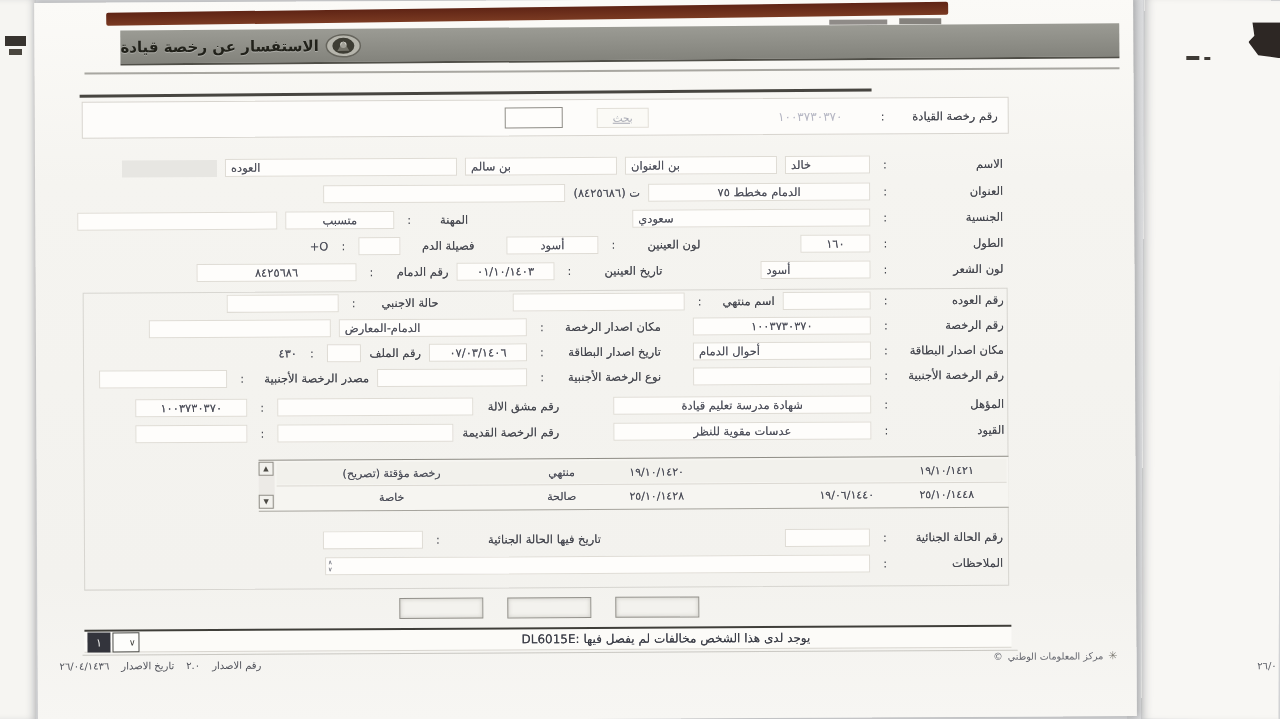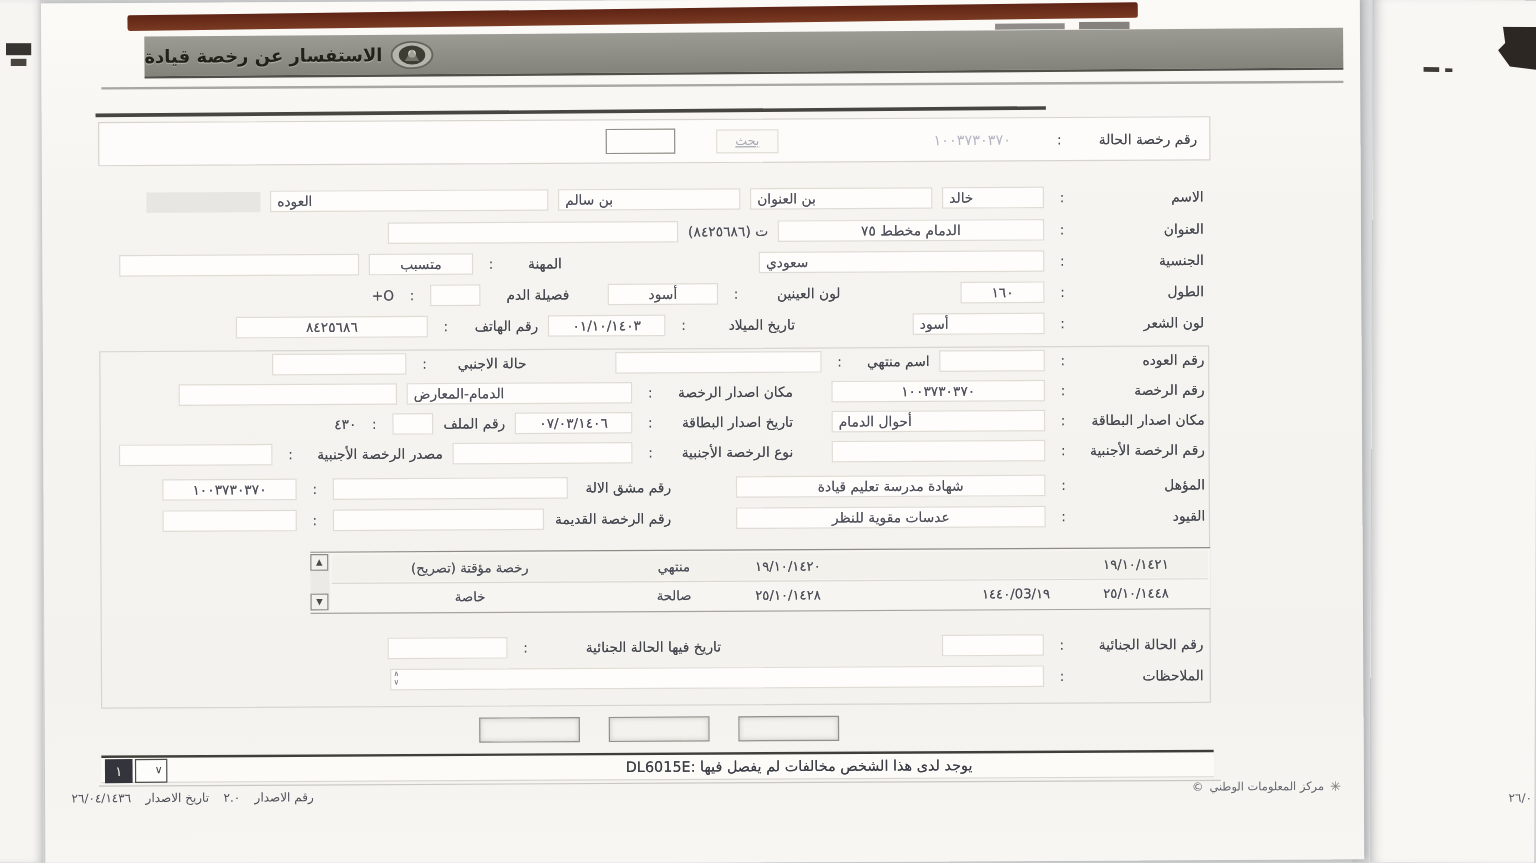--- a/index.html
+++ b/index.html
@@ -137,21 +137,21 @@
           <circle cx="19" cy="13" r="3.2" fill="#d8d7cf"></circle>
           <path d="M13 19 L19 9 L25 19 Z" fill="#8b8a80" opacity=".7"></path>
         </svg>
       </span>
       <span class="tb-title">الاستفسار عن رخصة قيادة</span>
     </div>
     <div class="tbrule"></div>
 
     <div class="artifact-line"></div>
     <div class="search-band">
-      <span class="lb" style="width:100px">رقم رخصة الحالة</span>
+      <span class="lb" style="width:100px">رقم رخصة القيادة</span>
       <span class="cl">:</span>
       <span class="faint-val">١٠٠٣٧٣٠٣٧٠</span>
       <span class="sp" style="width:88px"></span>
       <span class="search-btn">بحث</span>
       <span class="sp" style="width:18px"></span>
       <span class="search-box"></span>
     </div>
 
     <div class="groupbox"></div>
 
@@ -175,21 +175,21 @@
         <span class="bx" style="width:242px"></span>
       </div>
 
       <div class="row" style="top:61px">
         <span class="lb" style="width:103px">الجنسية</span>
         <span class="cl">:</span>
         <span class="bx" style="width:238px">سعودي</span>
         <span class="sp" style="width:148px"></span>
         <span class="lb" style="width:44px">المهنة</span>
         <span class="cl">:</span>
-        <span class="bx ctr" style="width:87px">متسبب</span>
+        <span class="bx ctr" style="width:109px">متسبب</span>
         <span class="bx" style="width:200px"></span>
       </div>
 
       <div class="row" style="top:87px">
         <span class="lb" style="width:103px">الطول</span>
         <span class="cl">:</span>
         <span class="bx ctr" style="width:70px">١٦٠</span>
         <span class="sp" style="width:84px"></span>
         <span class="lb" style="width:72px">لون العينين</span>
         <span class="cl">:</span>
@@ -199,24 +199,24 @@
         <span class="bx" style="width:42px"></span>
         <span class="cl">:</span>
         <span class="tx">O+</span>
       </div>
 
       <div class="row" style="top:113px">
         <span class="lb" style="width:103px">لون الشعر</span>
         <span class="cl">:</span>
         <span class="bx" style="width:110px">أسود</span>
         <span class="sp" style="width:82px"></span>
-        <span class="lb" style="width:78px">تاريخ الميلاد</span>
+        <span class="lb" style="width:78px">تاريخ العينين</span>
         <span class="cl">:</span>
         <span class="bx ctr" style="width:98px">٠١/١٠/١٤٠٣</span>
-        <span class="lb" style="width:62px">رقم الهاتف</span>
+        <span class="lb" style="width:62px">رقم الدمام</span>
         <span class="cl">:</span>
         <span class="bx ctr" style="width:160px">٨٤٢٥٦٨٦</span>
       </div>
 
       <div class="row" style="top:144px">
         <span class="lb" style="width:103px">رقم العوده</span>
         <span class="cl">:</span>
         <span class="bx" style="width:88px"></span>
         <span class="lb" style="width:60px">اسم منتهي</span>
         <span class="cl">:</span>
@@ -295,21 +295,21 @@
       </div>
       <div class="trow trow1">
         <span class="tc" style="width:100px;margin-right:10px">١٩/١٠/١٤٢١</span>
         <span class="tc" style="width:100px"></span>
         <span class="tc" style="width:100px;margin-right:90px">١٩/١٠/١٤٢٠</span>
         <span class="tc" style="width:90px">منتهي</span>
         <span class="tc" style="width:230px;margin-right:10px">رخصة مؤقتة (تصريح)</span>
       </div>
       <div class="trow trow2">
         <span class="tc" style="width:100px;margin-right:10px">٢٥/١٠/١٤٤٨</span>
-        <span class="tc" style="width:100px">١٩/03/١٤٤٠</span>
+        <span class="tc" style="width:100px">١٩/٠٦/١٤٤٠</span>
         <span class="tc" style="width:100px;margin-right:90px">٢٥/١٠/١٤٢٨</span>
         <span class="tc" style="width:90px">صالحة</span>
         <span class="tc" style="width:230px;margin-right:10px">خاصة</span>
       </div>
     </div>
 
     <div class="crow" style="top:528px">
       <span class="lb" style="width:103px">رقم الحالة الجنائية</span>
       <span class="cl">:</span>
       <span class="bx" style="width:85px"></span>

